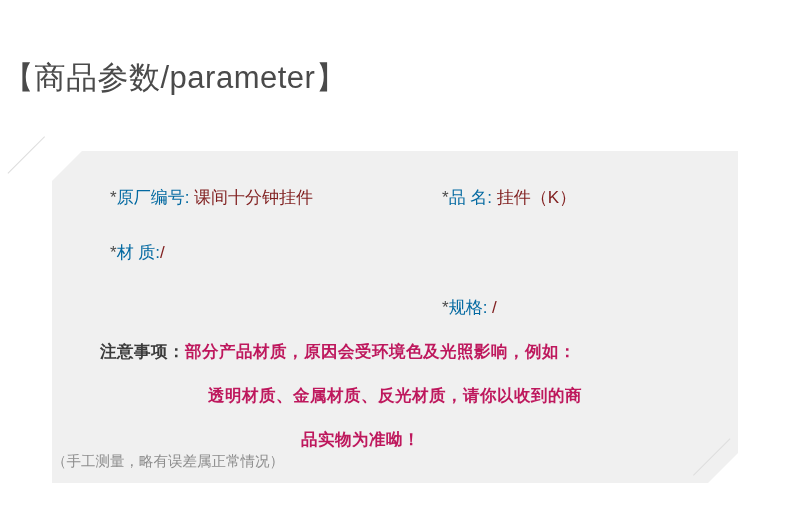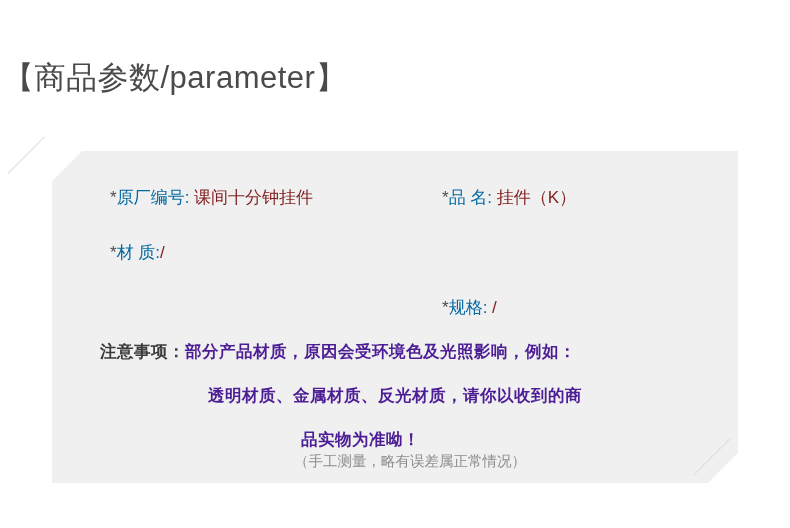--- a/index.html
+++ b/index.html
@@ -143,32 +143,32 @@
     top: 96px;
     width: 617px;
     text-align: center;
   }
   .notice-label {
     color: #3a3a3a;
     font-weight: bold;
     letter-spacing: 0.5px;
   }
   .notice-red {
-    color: #4c1d95;
+    color: #be185d;
     font-weight: bold;
     letter-spacing: 0.5px;
   }
 
   
   .footnote {
     position: absolute;
-    left: 67px;
+    left: 52px;
     top: 450px;
     width: 686px;
-    text-align: center;
+    text-align: left;
     font-size: 14.5px;
     line-height: 22px;
     color: #8d8d8d;
     white-space: nowrap;
   }
 </style>
 </head>
 <body>
 
 <div id="page">

